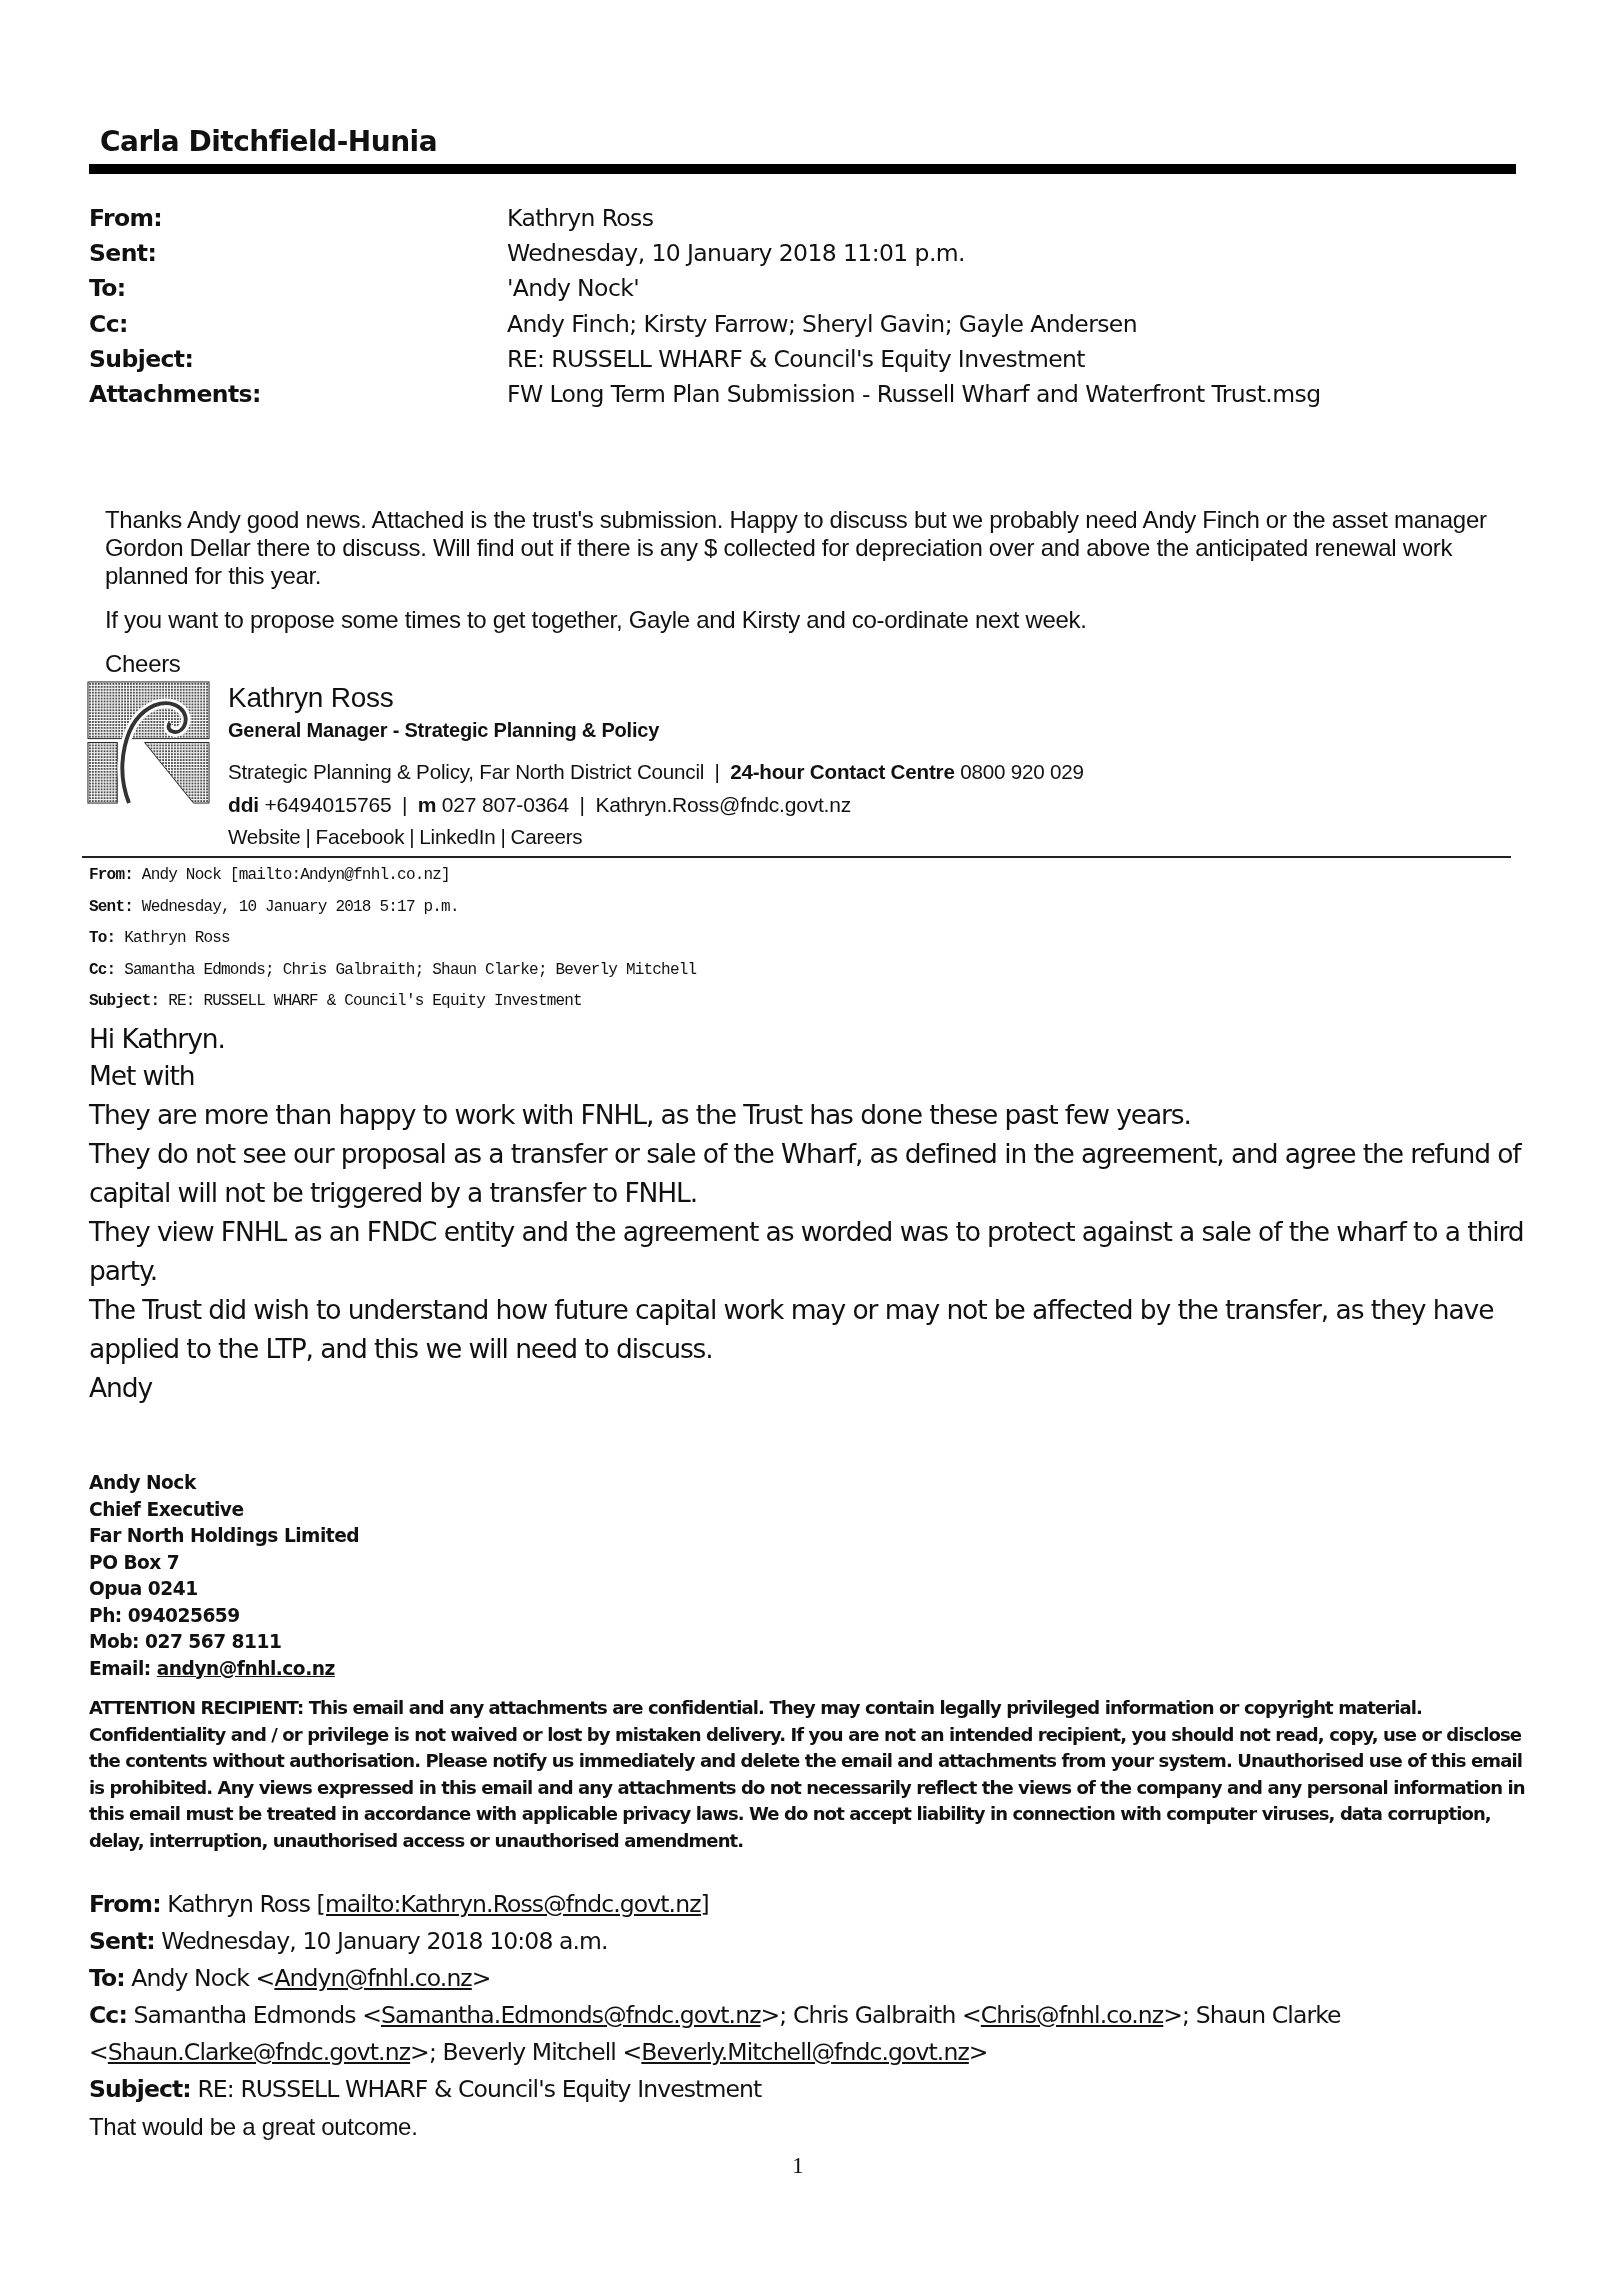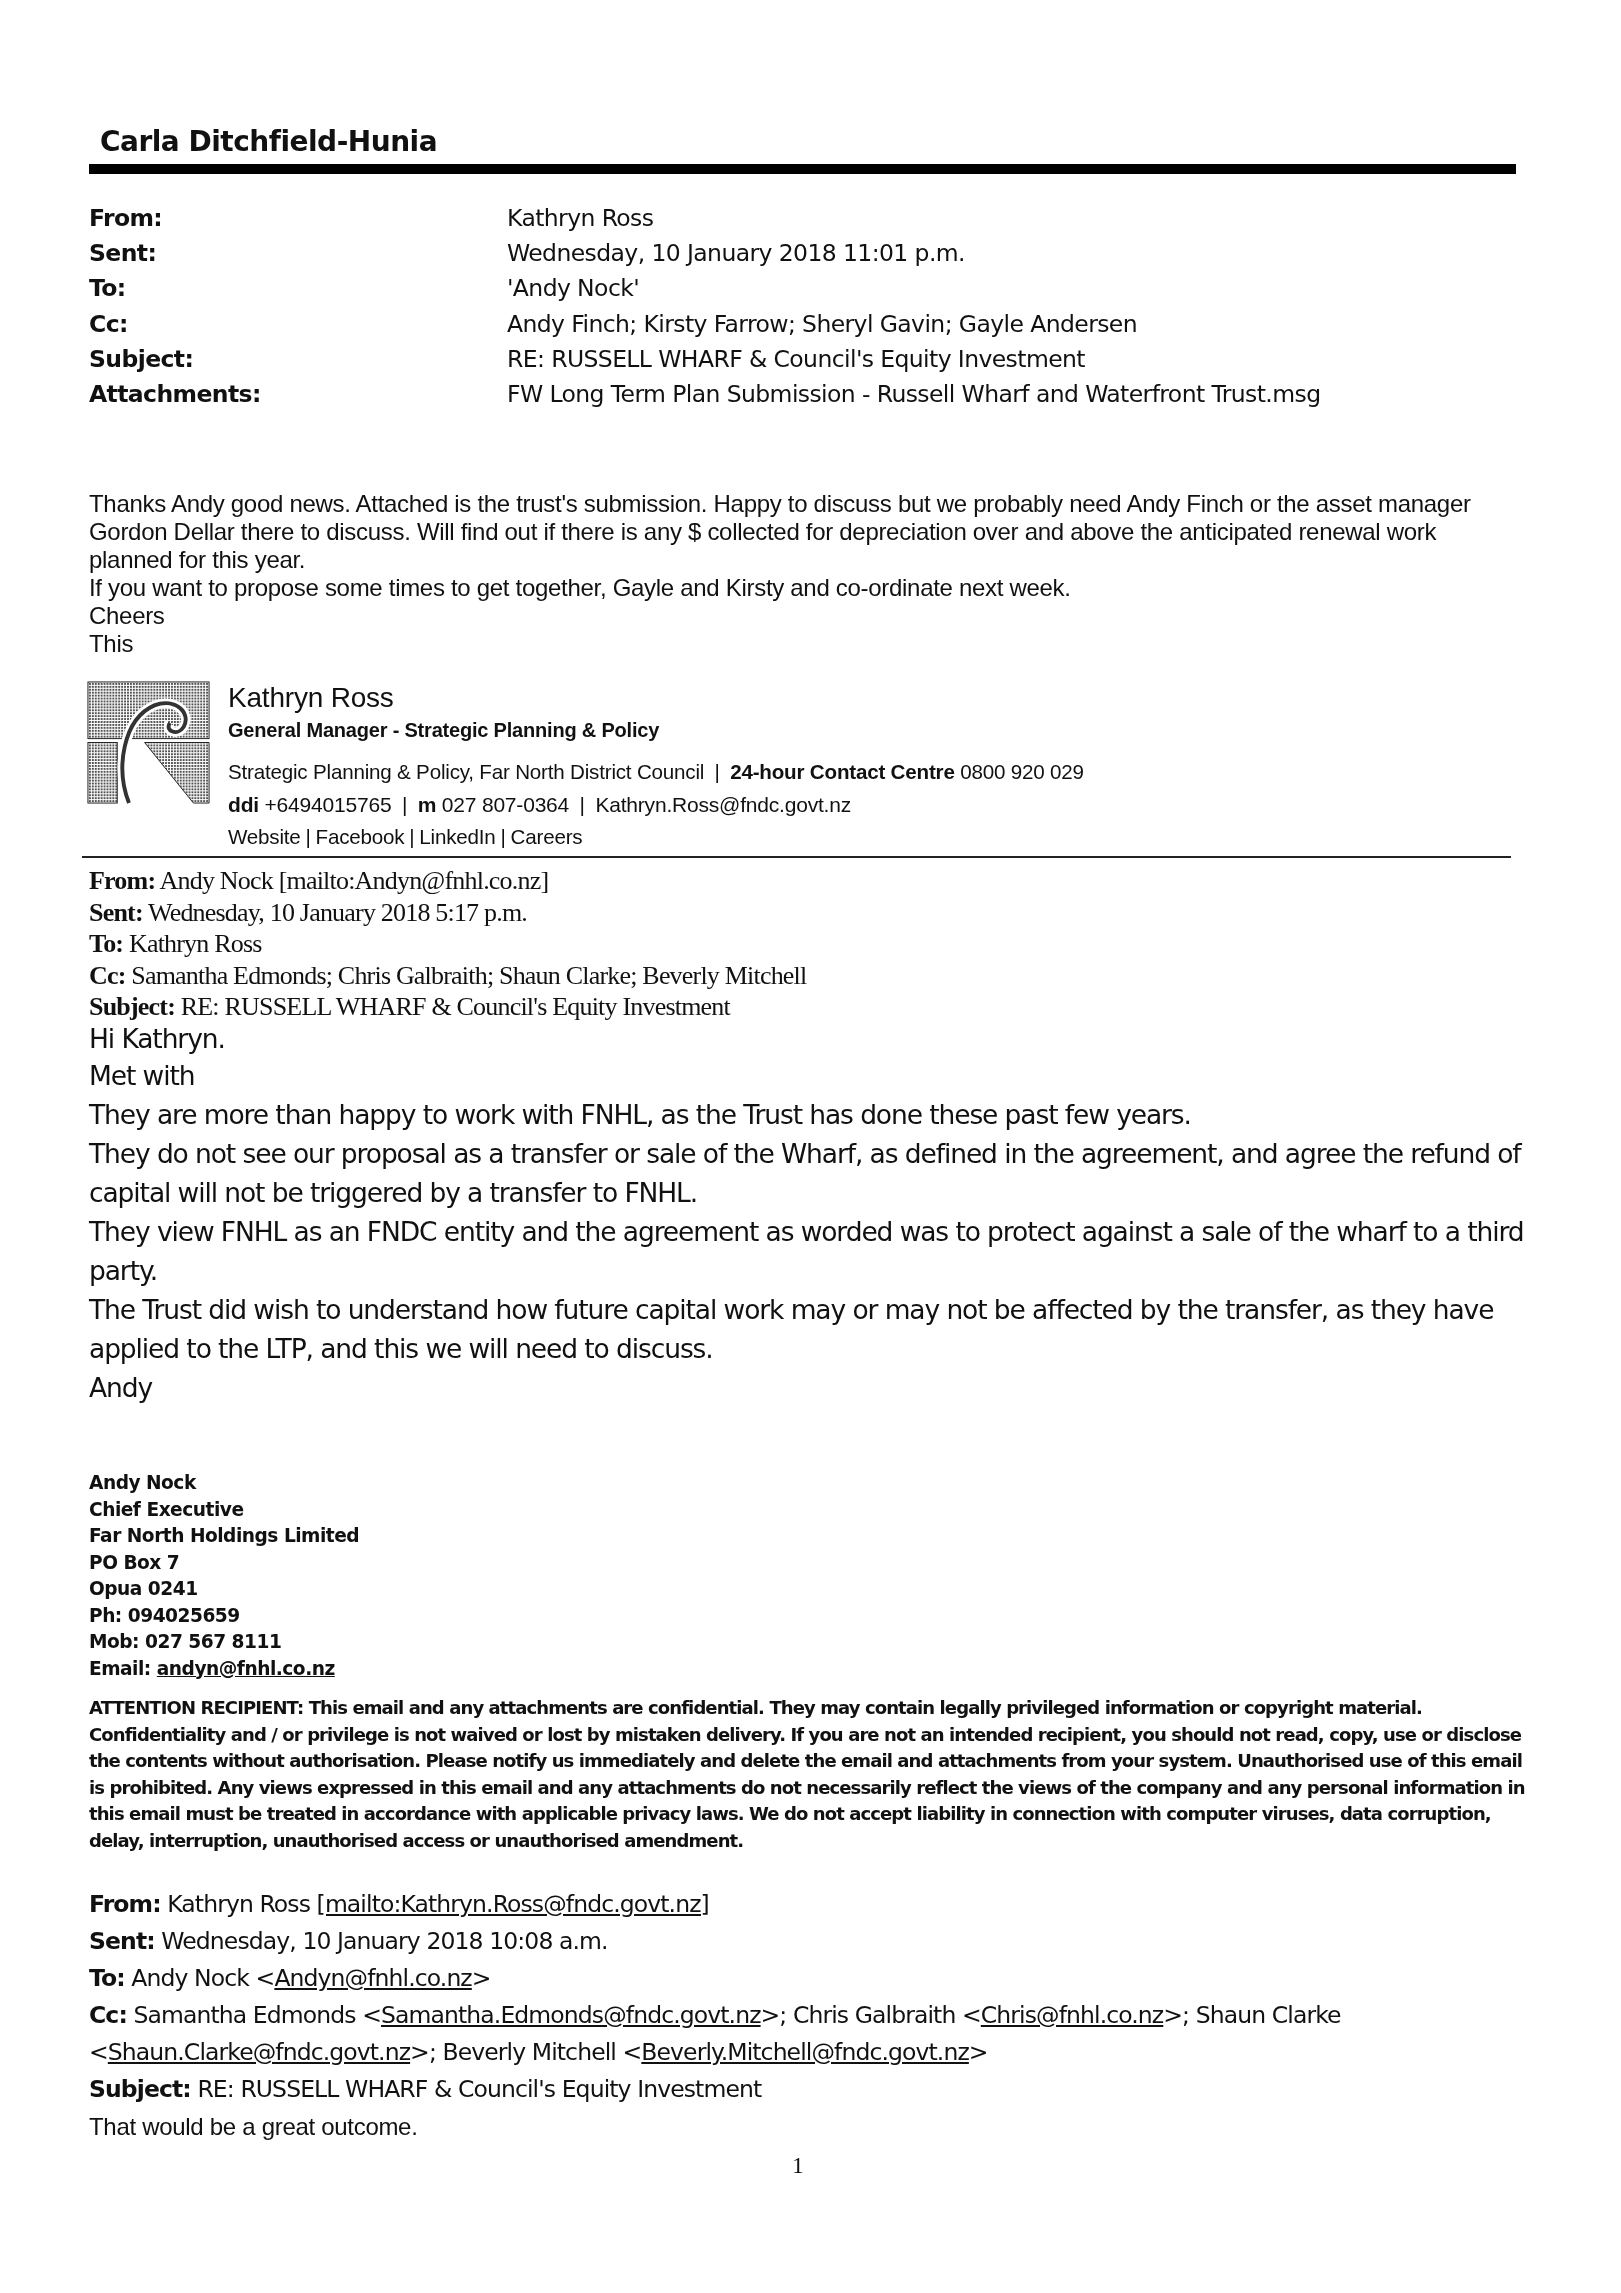--- a/index.html
+++ b/index.html
@@ -10,35 +10,35 @@
     .doc-title { left: 89px; top: 125px; font-family: "DejaVu Sans", sans-serif; font-weight: bold; font-size: 28px; letter-spacing: -0.5px; margin-left: 11px; }
     .title-rule { left: 89px; top: 164px; width: 1427px; height: 9.8px; background: #000; }
 
     
     .hdr-row { position: absolute; left: 89px; height: 35px; font-family: "DejaVu Sans", sans-serif; font-size: 23.5px; letter-spacing: -0.6px; }
     .hdr-label { position: absolute; left: 0; font-weight: bold; }
     .hdr-value { position: absolute; left: 418px; white-space: nowrap; }
 
     
     .body1 { left: 89px; top: 490px; width: 1431px; font-family: "Liberation Sans", sans-serif; font-size: 24px; line-height: 28px; white-space: normal; letter-spacing: -0.3px; }
-    .body1 p { margin: 0; }
+    .body1 p { margin: 16px; }
 
     
     .logo { left: 86px; top: 680px; width: 125px; height: 125px; }
     .sig1 { left: 228px; font-family: "Liberation Sans", sans-serif; letter-spacing: -0.2px; }
     .sig-name { top: 682px; font-size: 28px; }
     .sig-title { top: 719px; font-size: 20px; font-weight: bold; }
     .sig-org { top: 760px; font-size: 20.6px; }
     .sig-contact { top: 793px; font-size: 21px; }
     .sig-links { top: 825px; font-size: 20.6px; }
     .sep { display: inline-block; margin: 0 4.9px; }
     .divider { left: 82px; top: 856px; width: 1429px; height: 0; border-top: 2px solid #222; }
 
     
-    .eh { position: absolute; left: 89px; font-family: Liberation Serif, serif; font-size: 26px; letter-spacing: -0.8px; white-space: nowrap; }
+    .eh { position: absolute; left: 89px; font-family: Liberation Mono, monospace; font-size: 16px; letter-spacing: -0.8px; white-space: nowrap; }
     .eh b { font-weight: bold; }
 
     
     .body2 { left: 89px; width: 1441px; font-family: "DejaVu Sans", sans-serif; font-size: 26.5px; line-height: 39px; letter-spacing: -1.1px; white-space: normal; }
     .body2 p { margin: 0; }
 
     
     .sig2 { left: 89px; font-family: "DejaVu Sans", sans-serif; font-weight: bold; font-size: 18.6px; line-height: 26.5px; letter-spacing: -0.5px; white-space: normal; }
     .sig2 div { height: 26.5px; }
     .u { text-decoration: underline; }

